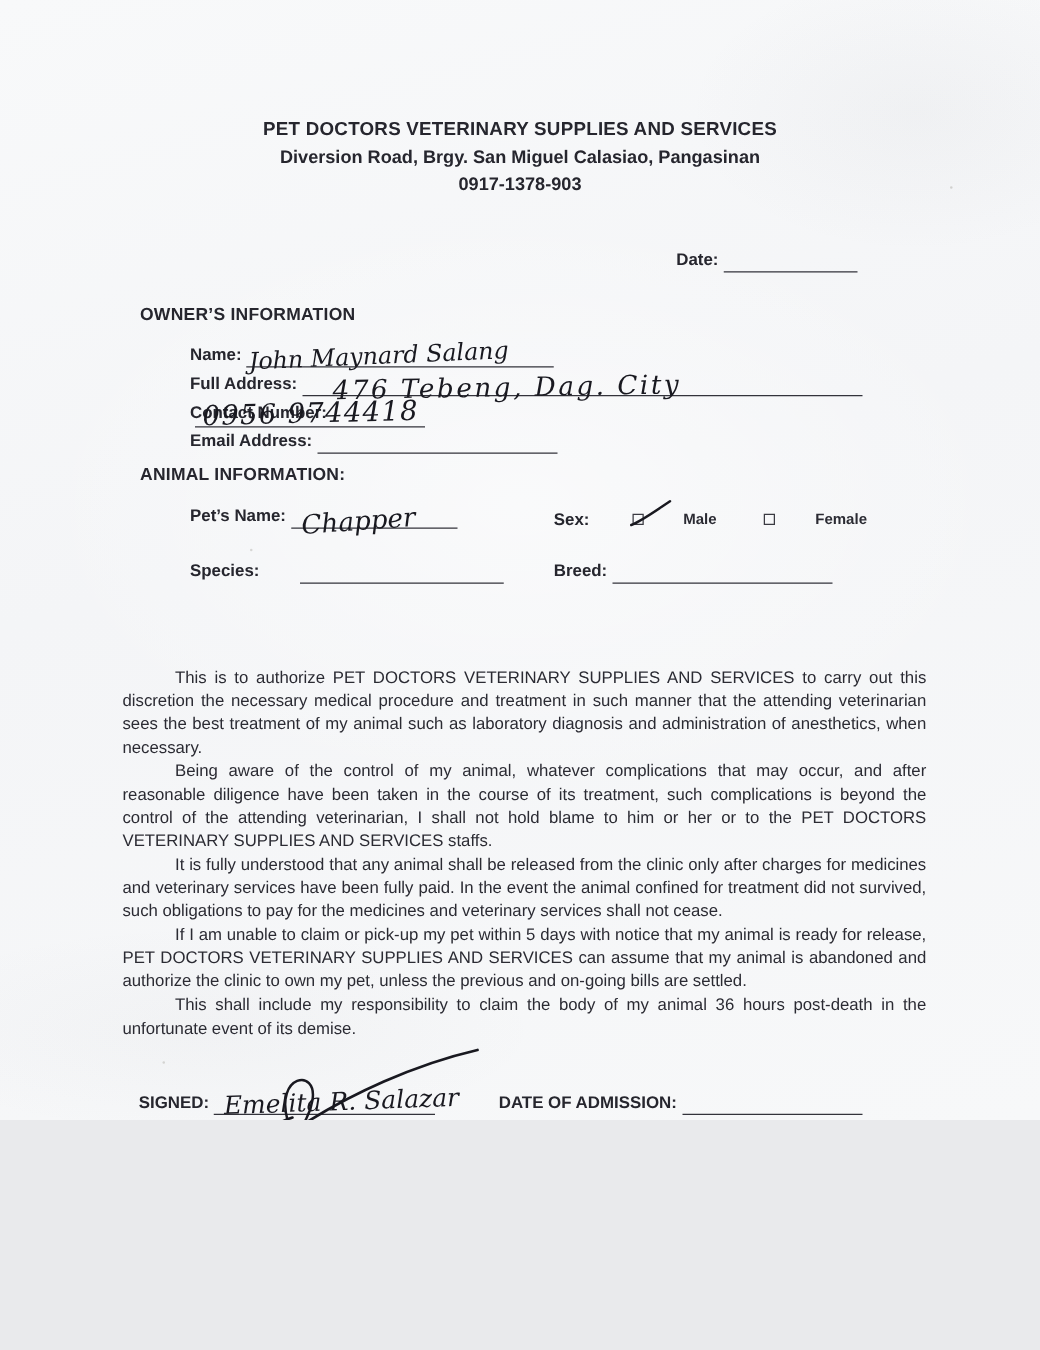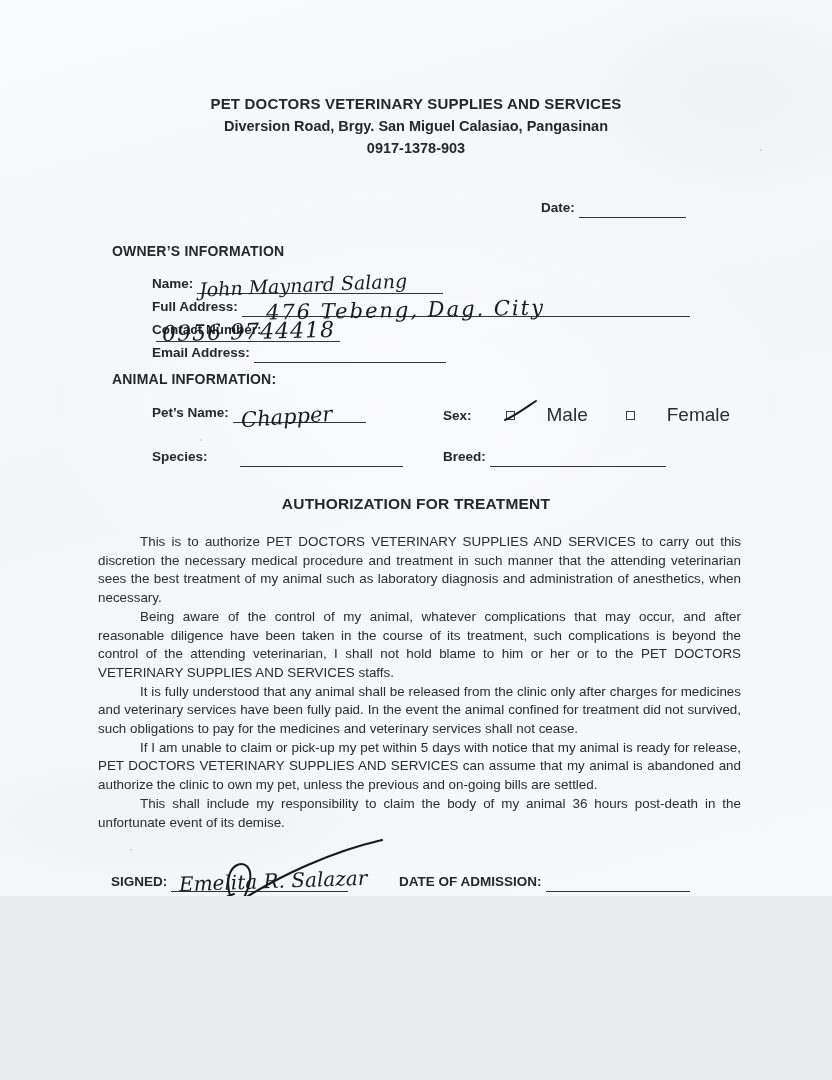--- a/index.html
+++ b/index.html
@@ -50,21 +50,21 @@
   .r-contact    { left:152px; top:322px;flex-direction:column; } .r-contact .fill { width:184px; }
   .r-email      { left:152px; top:345px; } .r-email .fill { width:192px; }
 
   .r-petname    { left:152px; top:405px; } .r-petname .fill { width:133px; }
   .r-dob        { left:152px; top:427px; } .r-dob .fill { width:118px; }
   .r-species    { left:152px; top:449px;gap:28px; } .r-species .fill { width:163px; }
   .r-color      { left:152px; top:471px; } .r-color .fill { width:170px; margin-left:1px; }
   .r-breed      { left:443px; top:449px; } .r-breed .fill { width:176px; }
 
   .sex-group { position:absolute; left:443px; top:405px; display:flex; align-items:center; height:20px;gap:28px; }
-  .sex-group .sex-word { font-weight:normal; font-size:19px; margin:0 4px; color:#2b2b33; }
+  .sex-group .sex-word { font-weight:bold; font-size:12px; margin:0 4px; color:#2b2b33; }
   .checkbox { width:9px; height:9px; border:1.3px solid #3a3a42; display:inline-block; margin-left:6px; position:relative; }
   .check-svg { position:absolute; left:-3px; top:-12px; overflow:visible; }
 
   .hw { position:absolute; font-family:"DejaVu Serif", serif; font-style:italic;
     color:#191920; white-space:nowrap; pointer-events:none; }
   .hw-name    { left:2px; bottom:-3px; font-size:19px; transform:rotate(-2.5deg); }
   .hw-address { left:24px; bottom:-6px; font-size:21px; transform:rotate(-1deg); letter-spacing:2px; }
   .hw-contact { left:6px; bottom:-3px; font-size:22px; transform:rotate(-1.5deg); letter-spacing:1px; }
   .hw-petname { left:8px; bottom:-7px; font-size:21px; transform:rotate(-4deg); }
   .hw-signature { left:8px; bottom:-2px; font-size:20px; transform:rotate(-2deg); }
@@ -154,21 +154,20 @@
     <span class="sex-word">Male</span>
     <span class="checkbox"></span>
     <span class="sex-word">Female</span>
   </div>
 
   <div class="row r-breed">
     <span class="lbl">Breed:</span>
     <span class="fill"></span>
   </div>
 
-  <div class="auth-title">AUTHORIZATION FOR TREATMENT</div>
 
   <div class="body-text">
     <p>This is to authorize PET DOCTORS VETERINARY SUPPLIES AND SERVICES to carry out this discretion the necessary medical procedure and treatment in such manner that the attending veterinarian sees the best treatment of my animal such as laboratory diagnosis and administration of anesthetics, when necessary.</p>
     <p>Being aware of the control of my animal, whatever complications that may occur, and after reasonable diligence have been taken in the course of its treatment, such complications is beyond the control of the attending veterinarian, I shall not hold blame to him or her or to the PET DOCTORS VETERINARY SUPPLIES AND SERVICES staffs.</p>
     <p>It is fully understood that any animal shall be released from the clinic only after charges for medicines and veterinary services have been fully paid. In the event the animal confined for treatment did not survived, such obligations to pay for the medicines and veterinary services shall not cease.</p>
     <p>If I am unable to claim or pick-up my pet within 5 days with notice that my animal is ready for release, PET DOCTORS VETERINARY SUPPLIES AND SERVICES can assume that my animal is abandoned and authorize the clinic to own my pet, unless the previous and on-going bills are settled.</p>
     <p>This shall include my responsibility to claim the body of my animal 36 hours post-death in the unfortunate event of its demise.</p>
   </div>
 
   <div class="row sig-signed">

